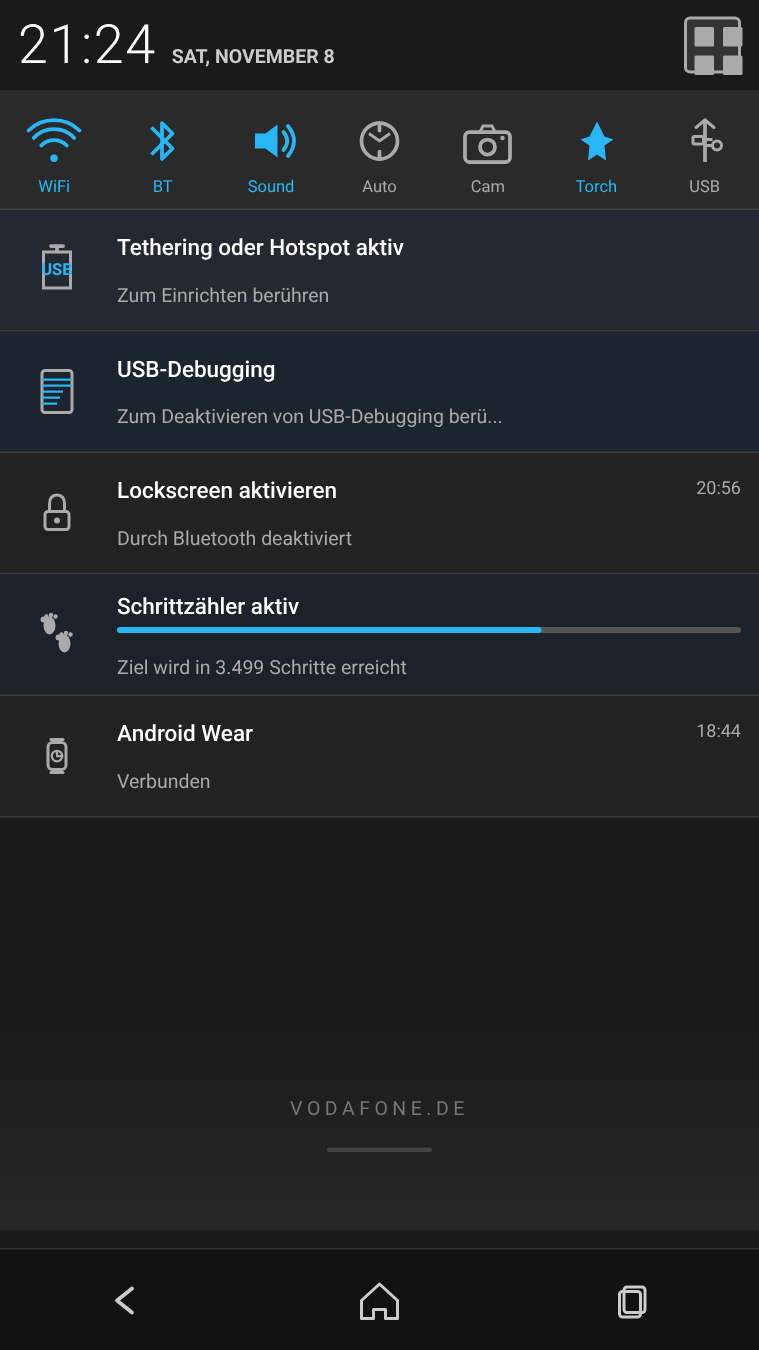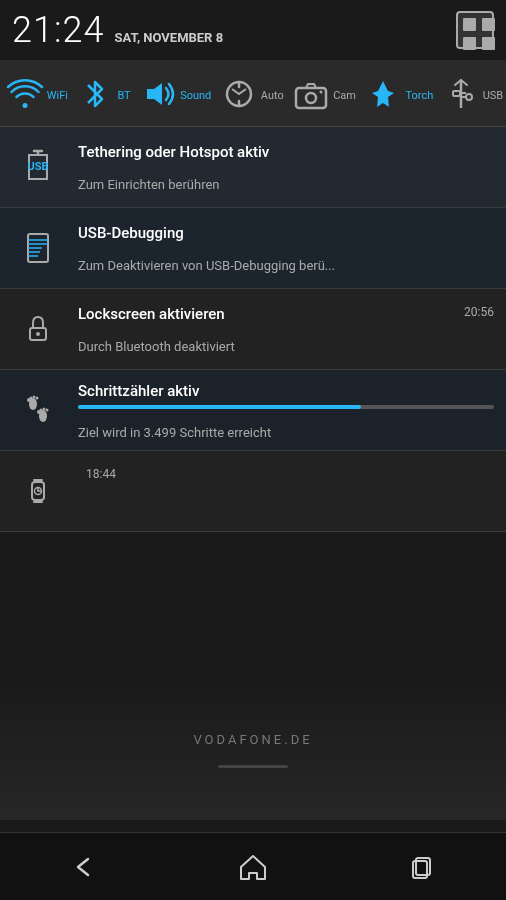--- a/index.html
+++ b/index.html
@@ -60,21 +60,21 @@
       border-bottom: 1px solid #444;
       padding: 8px 0 4px 0;
     }
     #toggles-row {
       display: flex;
       justify-content: space-around;
       align-items: center;
     }
     .toggle-item {
       display: flex;
-      flex-direction: row;
+      flex-direction: column;
       align-items: center;
       min-width: 55px;
       cursor: pointer;
       padding: 4px 2px;
     }
     .toggle-icon {
       width: 44px;
       height: 44px;
       display: flex;
       align-items: center;
@@ -396,20 +396,24 @@
     <div class="notif-icon-wrap">
       <svg width="34" height="34" viewBox="0 0 34 34" fill="none">
         <rect x="11" y="8" width="12" height="18" rx="3" stroke="#aaa" stroke-width="2" fill="none"></rect>
         <line x1="13" y1="6" x2="21" y2="6" stroke="#aaa" stroke-width="2" stroke-linecap="round"></line>
         <line x1="13" y1="28" x2="21" y2="28" stroke="#aaa" stroke-width="2" stroke-linecap="round"></line>
         <circle cx="17" cy="17" r="3.5" stroke="#aaa" stroke-width="1.5" fill="none"></circle>
         <line x1="17" y1="14" x2="17" y2="17" stroke="#aaa" stroke-width="1.5" stroke-linecap="round"></line>
         <line x1="17" y1="17" x2="20" y2="17" stroke="#aaa" stroke-width="1.5" stroke-linecap="round"></line>
       </svg>
     </div>
+    <div class="notif-content">
+      <div class="notif-title">Android Wear</div>
+      <div class="notif-sub">Verbunden</div>
+    </div>
     <div class="notif-time">18:44</div>
   </div>
 
 </div>
 
 <div id="bg-section">
   <div class="bg-faded"></div>
   <div class="carrier-label-area">
     <div style="width:100%; height:100%; display:flex; align-items:center; justify-content:center; flex-direction:column;">
       <span id="carrier-text" style="color:#777; font-size:13px; letter-spacing:3px;">VODAFONE.DE</span>

